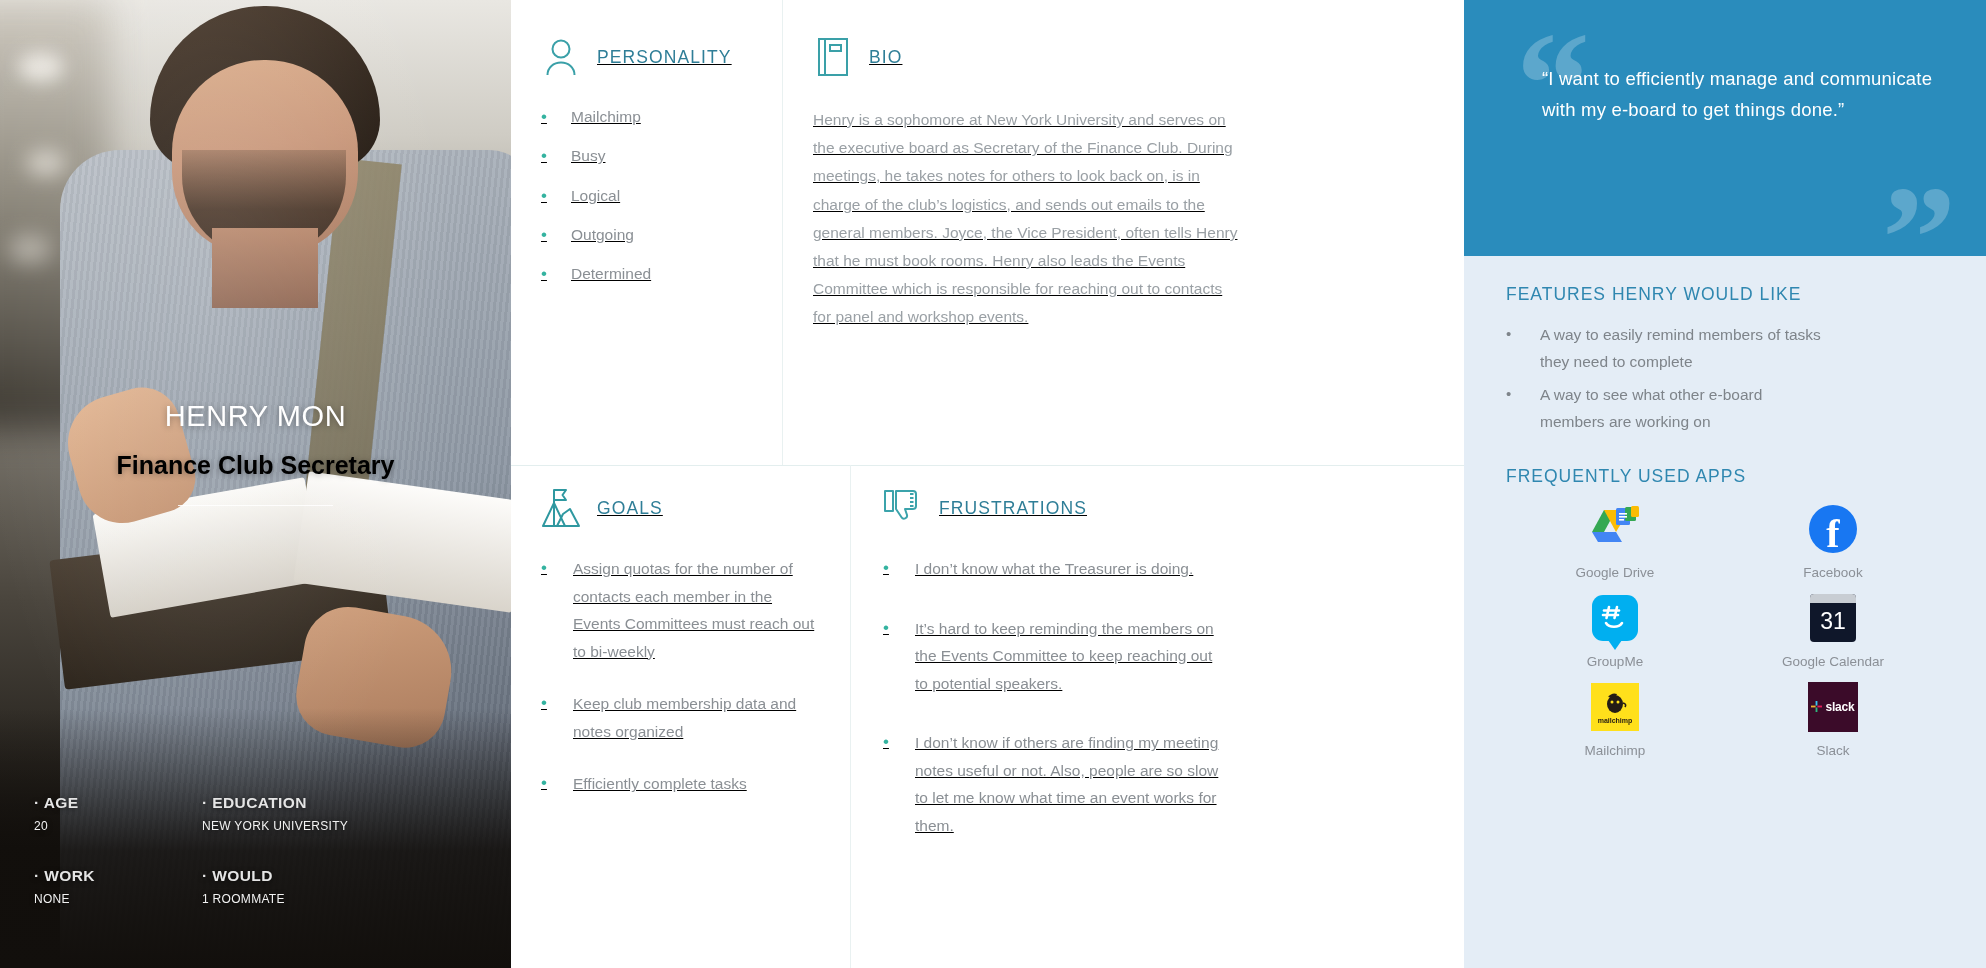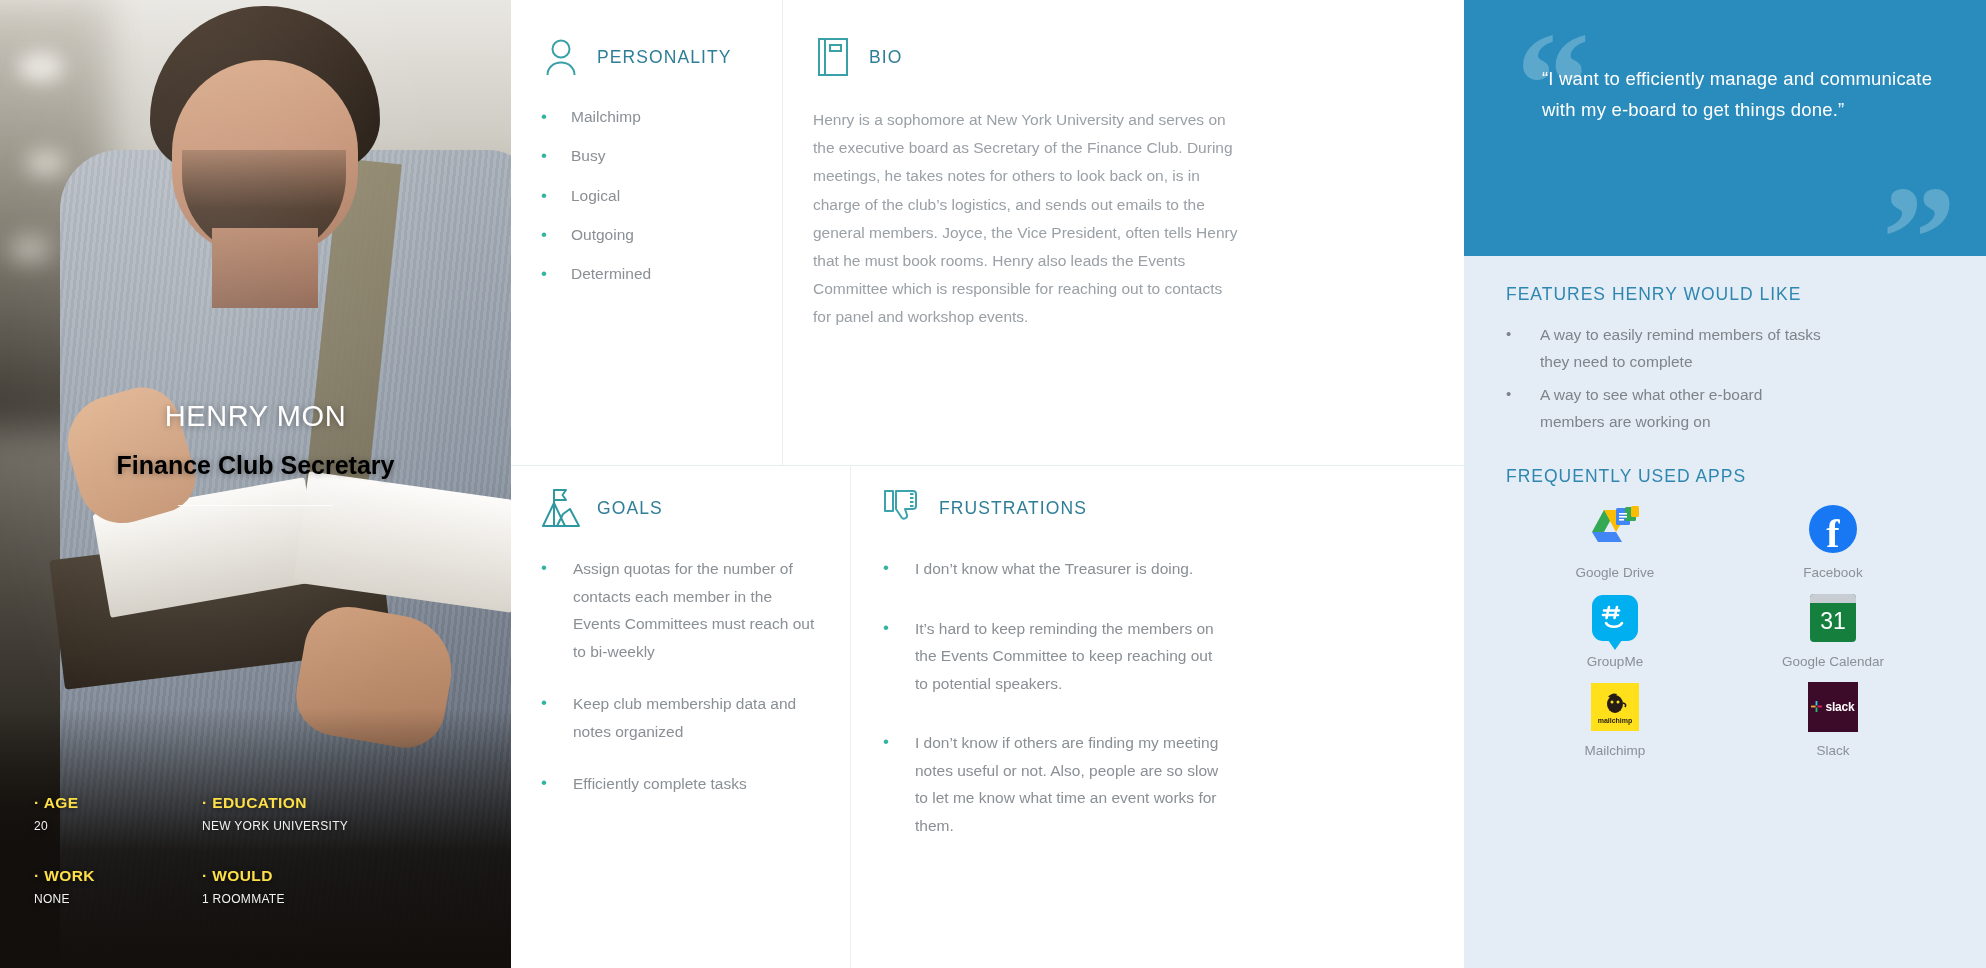--- a/index.html
+++ b/index.html
@@ -128,35 +128,36 @@
     font-size: 25px; color:#000000; font-weight:700;
     text-shadow: 0 1px 6px rgba(0,0,0,.35);
   }
   .name-rule { margin-top: 25px; width:155px; height:1px; background:rgba(255,255,255,.85); }
 
   .facts {
     position:absolute; left:34px; bottom:62px; width:450px;
     display:grid; grid-template-columns: 150px 1fr; row-gap:34px;
   }
   .fact-label {
-    font-size:15.5px; font-weight:bold; color:#fde047; letter-spacing:.4px;
+    font-size:15.5px; font-weight:bold; color:#e5e5e5; letter-spacing:.4px;
     text-shadow:0 1px 5px rgba(0,0,0,.55);
   }
   .fact-label::before { content:"· "; }
   .fact-value {
     font-size:12px; color:#f2f2f2; letter-spacing:.3px; margin-top:7px;
     text-shadow:0 1px 5px rgba(0,0,0,.55);
   }
   .fact-cell-right { padding-left: 18px; }
 
   
   .middle {
     position:relative; width:953px; flex:0 0 953px; height:776px;
     display:grid; grid-template-columns: 272px 681px; grid-template-rows: 465px 503px;
     background:#ffffff;
+    text-decoration:underline;
   }
   .cell { position:relative; padding: 34px 30px 20px 30px; }
   .cell.personality { grid-column:1; grid-row:1; border-right:1px solid #e9f1f1; }
   .cell.bio         { grid-column:2; grid-row:1; }
   .cell.goals       { grid-column:1/2; grid-row:2; }
   .cell.frust       { grid-column:2; grid-row:2; }
 
   .middle::before {
     content:""; position:absolute; left:0; top:465px; width:953px; height:1px;
     background:#e3eeee;
@@ -234,21 +235,21 @@
   .app-ico { width:52px; height:52px; display:flex; align-items:center; justify-content:center; }
   .app-name { margin-top: 10px; font-size:13.5px; color:#8b9097; }
   .ic-fb { width:48px; height:48px; border-radius:50%; background:#1877f2;
     display:flex; align-items:flex-end; justify-content:center; }
   .ic-fb span { color:#fff; font-family:"Liberation Serif", serif; font-weight:bold;
     font-size:40px; line-height:0.95; }
   .ic-gm { width:46px; height:46px; border-radius:11px; background:#00AFF0; position:relative;
     display:flex; align-items:center; justify-content:center; color:#fff; }
   .ic-gm::after{ content:""; position:absolute; bottom:-9px; left:16px; width:0;height:0;
     border-left:7px solid transparent; border-right:7px solid transparent; border-top:10px solid #00AFF0; }
-  .ic-gcal { width:46px; height:48px; border-radius:4px; background:#15803d; position:relative;
+  .ic-gcal { width:46px; height:48px; border-radius:4px; background:#0f172a; position:relative;
     display:flex; align-items:center; justify-content:center; overflow:hidden; }
   .ic-gcal .band { position:absolute; top:0; left:0; right:0; height:9px; background:#c8cdd3; }
   .ic-gcal .n { color:#fff; font-size:23px; font-weight:400; margin-top:7px; }
   .ic-slack { width:50px; height:50px; background:#3b0b29; display:flex; align-items:center;
     justify-content:center; gap:3px; }
   .ic-slack .st { color:#fff; font-size:12px; font-weight:bold; letter-spacing:-.2px; }
   .ic-mc { width:48px; height:48px; background:#ffe01b; display:flex; flex-direction:column;
     align-items:center; justify-content:center; }
   .ic-mc .mct { font-size:7px; font-weight:bold; color:#241c15; margin-top:1px; }
 </style>

